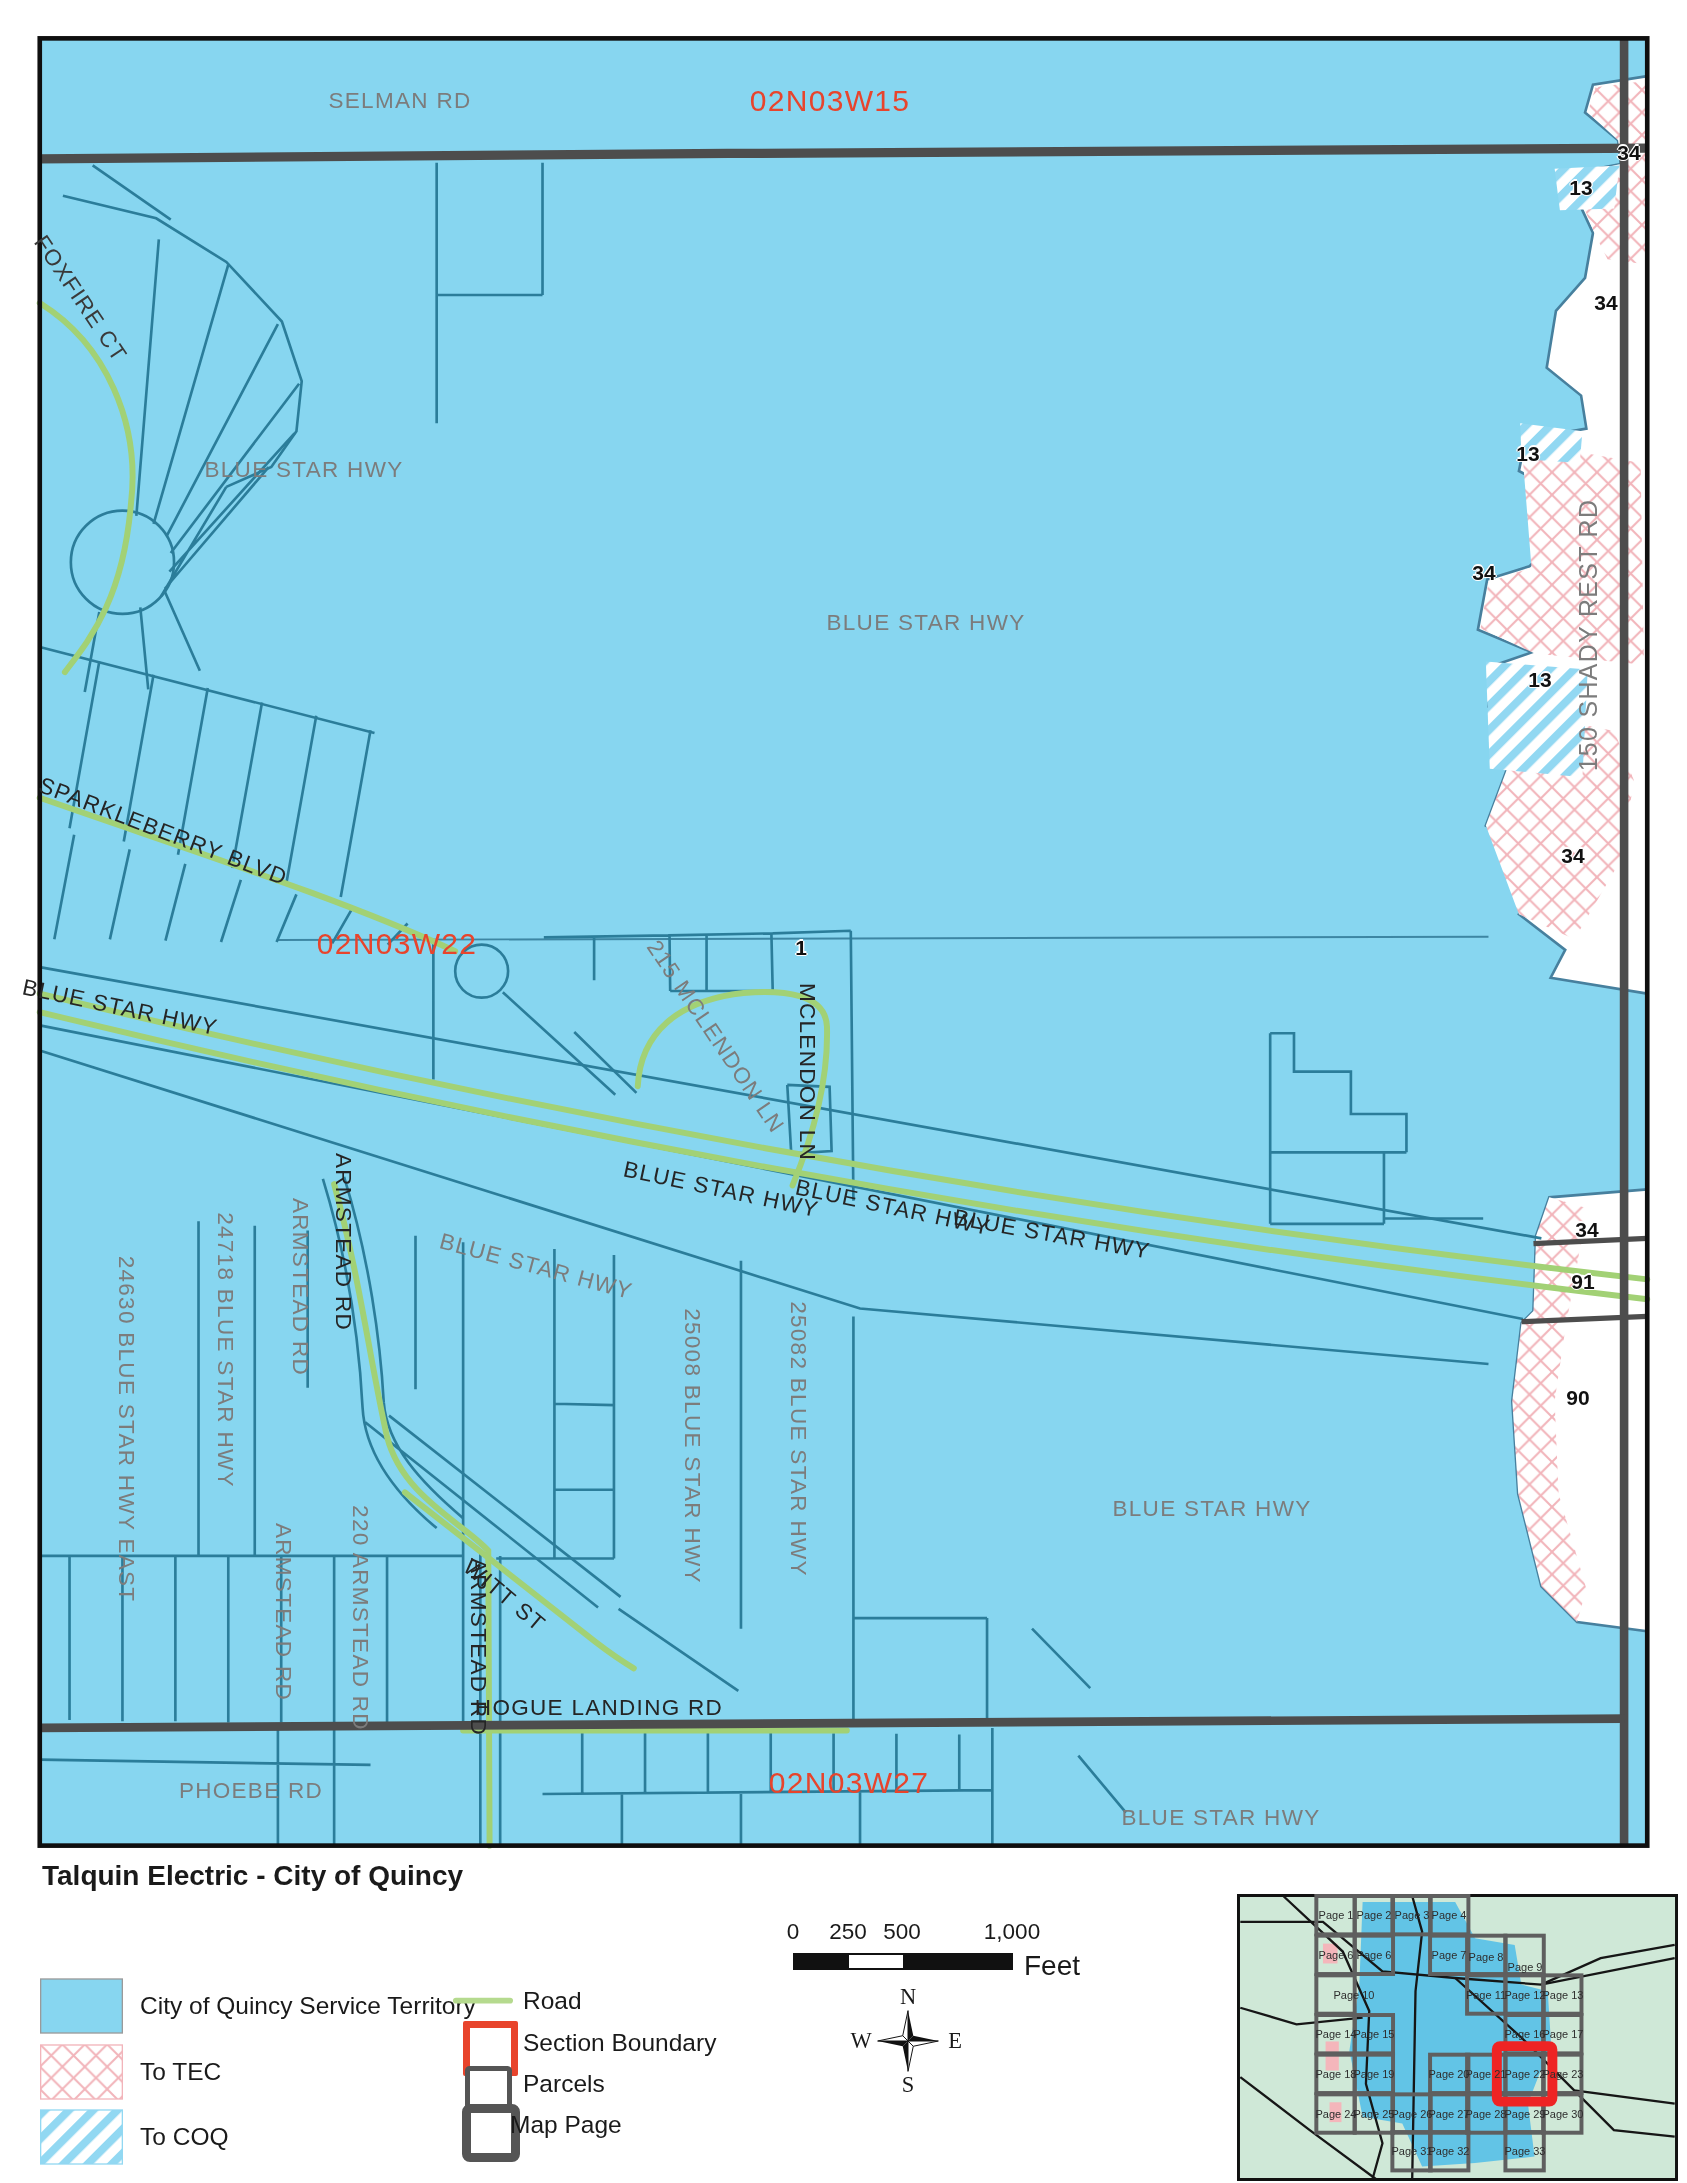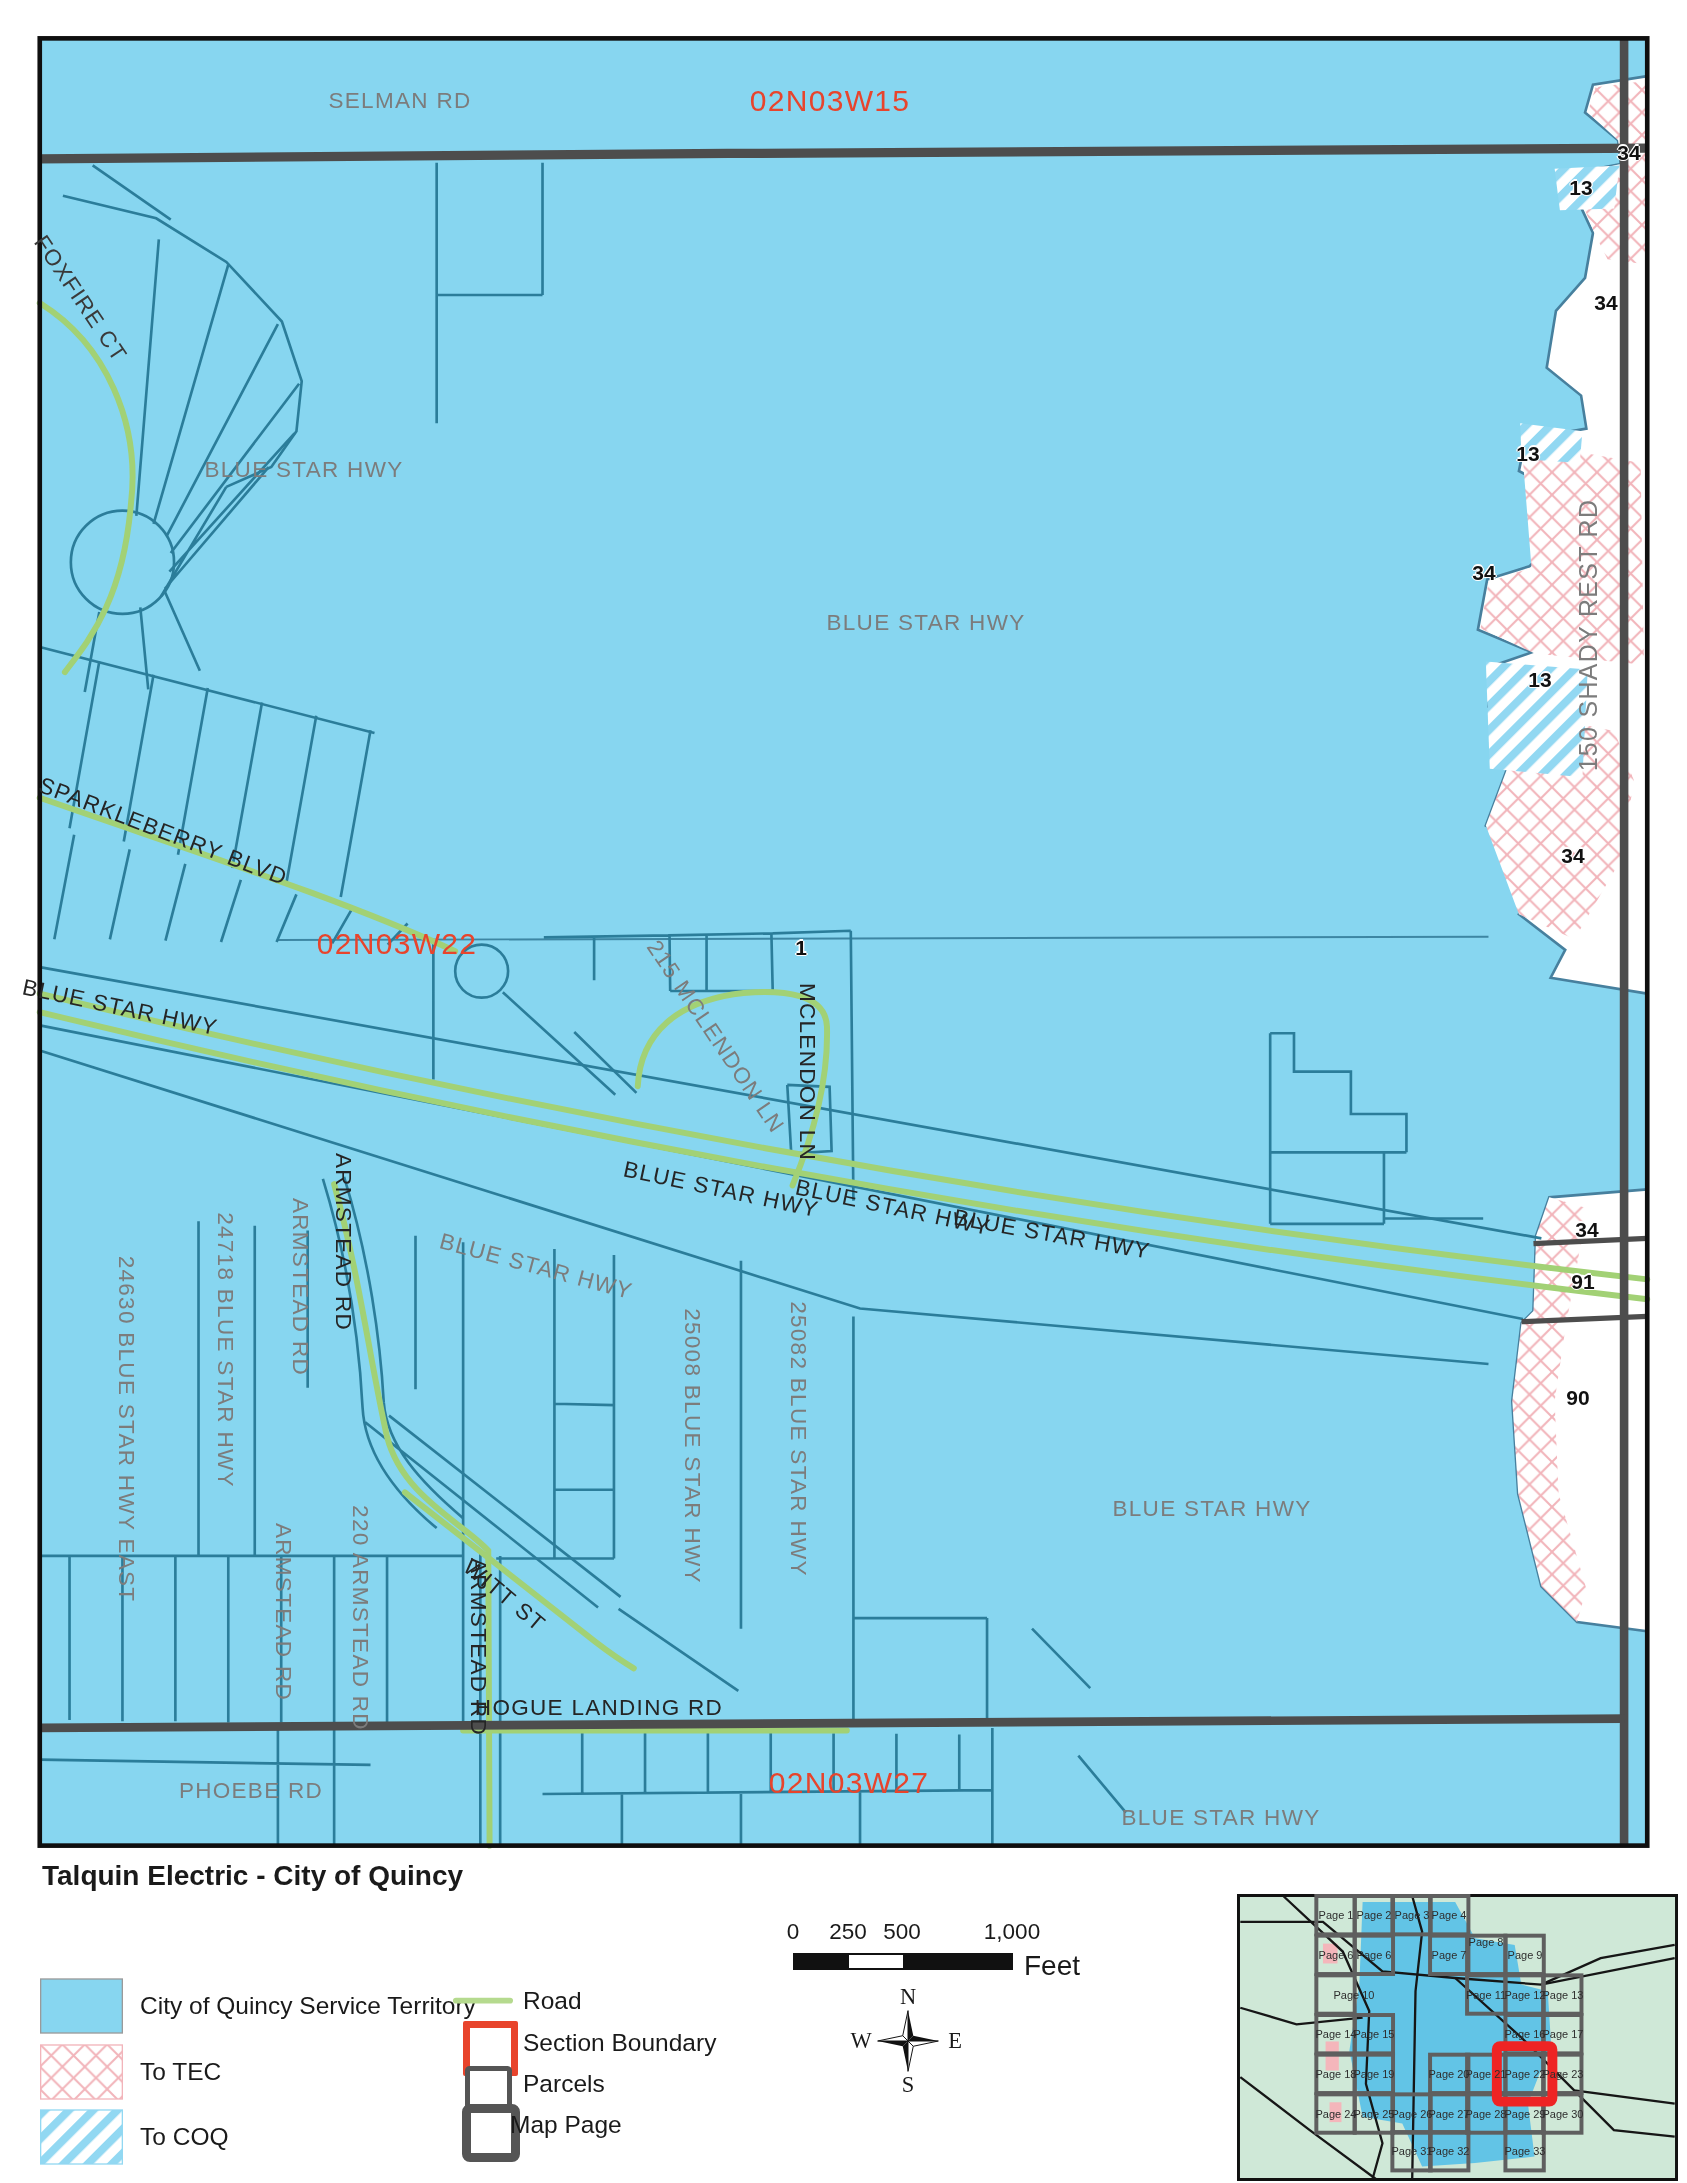--- a/index.html
+++ b/index.html
@@ -280,22 +280,22 @@
       <rect x="2263" y="3093" width="84" height="84" fill="none" stroke="#ee2424" stroke-width="15" rx="5"></rect>
     </svg>
 
     <span class="inset-page" style="left:99px;top:21px;">Page 1</span>
     <span class="inset-page" style="left:137px;top:21px;">Page 2</span>
     <span class="inset-page" style="left:175px;top:21px;">Page 3</span>
     <span class="inset-page" style="left:212px;top:21px;">Page 4</span>
     <span class="inset-page" style="left:99px;top:61px;">Page 6</span>
     <span class="inset-page" style="left:137px;top:61px;">Page 6</span>
     <span class="inset-page" style="left:212px;top:61px;">Page 7</span>
-    <span class="inset-page" style="left:249px;top:48px;">Page 8</span>
-    <span class="inset-page" style="left:288px;top:61px;">Page 9</span>
+    <span class="inset-page" style="left:249px;top:63px;">Page 8</span>
+    <span class="inset-page" style="left:288px;top:73px;">Page 9</span>
     <span class="inset-page" style="left:99px;top:101px;padding-left:36px;">Page 10</span>
     <span class="inset-page" style="left:249px;top:101px;">Page 11</span>
     <span class="inset-page" style="left:288px;top:101px;">Page 12</span>
     <span class="inset-page" style="left:326px;top:101px;">Page 13</span>
     <span class="inset-page" style="left:99px;top:140px;">Page 14</span>
     <span class="inset-page" style="left:137px;top:140px;">Page 15</span>
     <span class="inset-page" style="left:288px;top:140px;">Page 16</span>
     <span class="inset-page" style="left:326px;top:140px;">Page 17</span>
     <span class="inset-page" style="left:99px;top:180px;">Page 18</span>
     <span class="inset-page" style="left:137px;top:180px;">Page 19</span>

